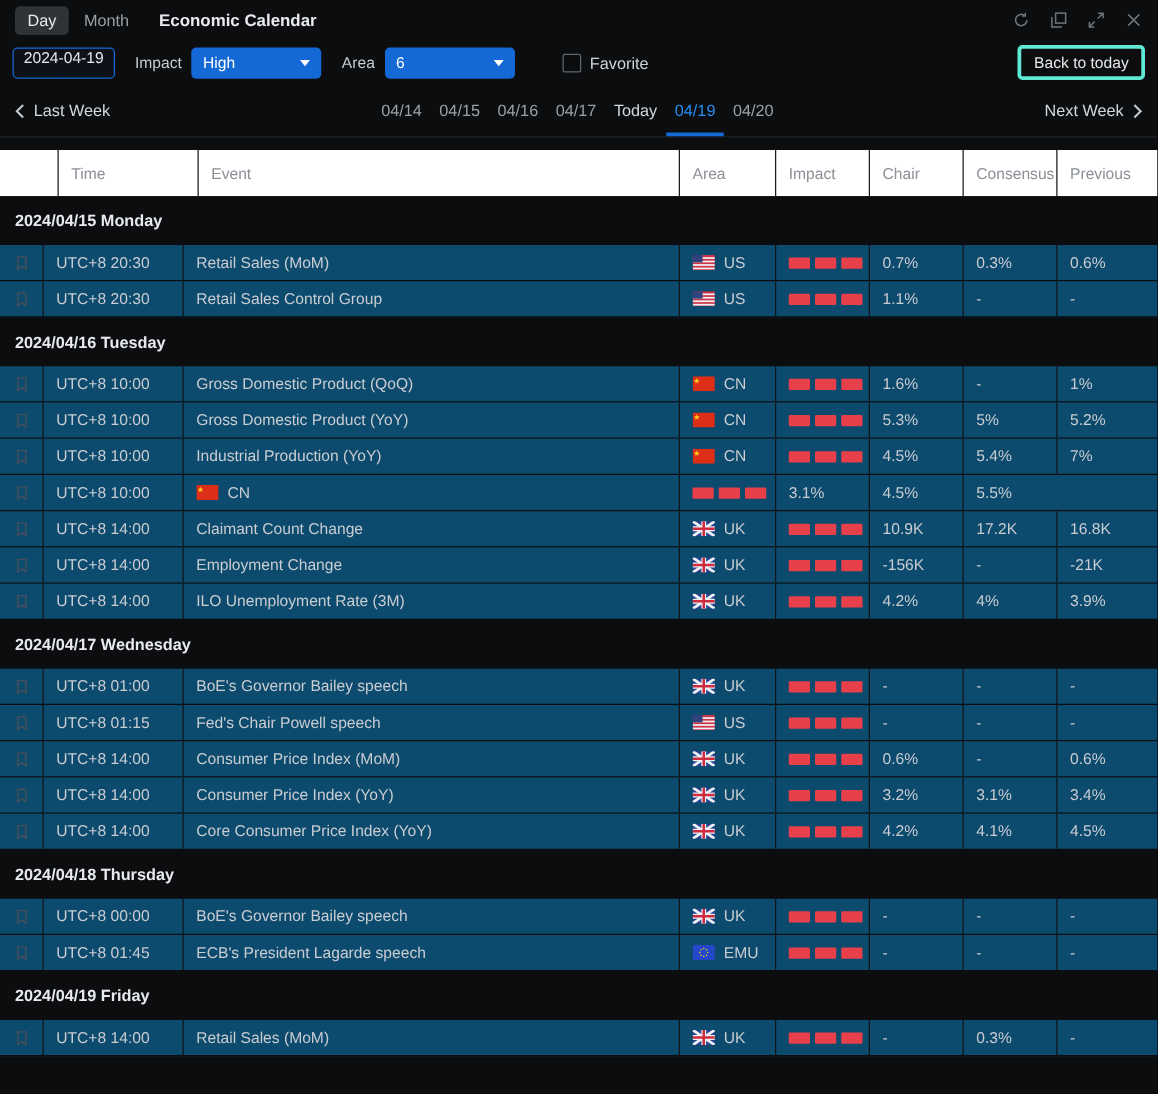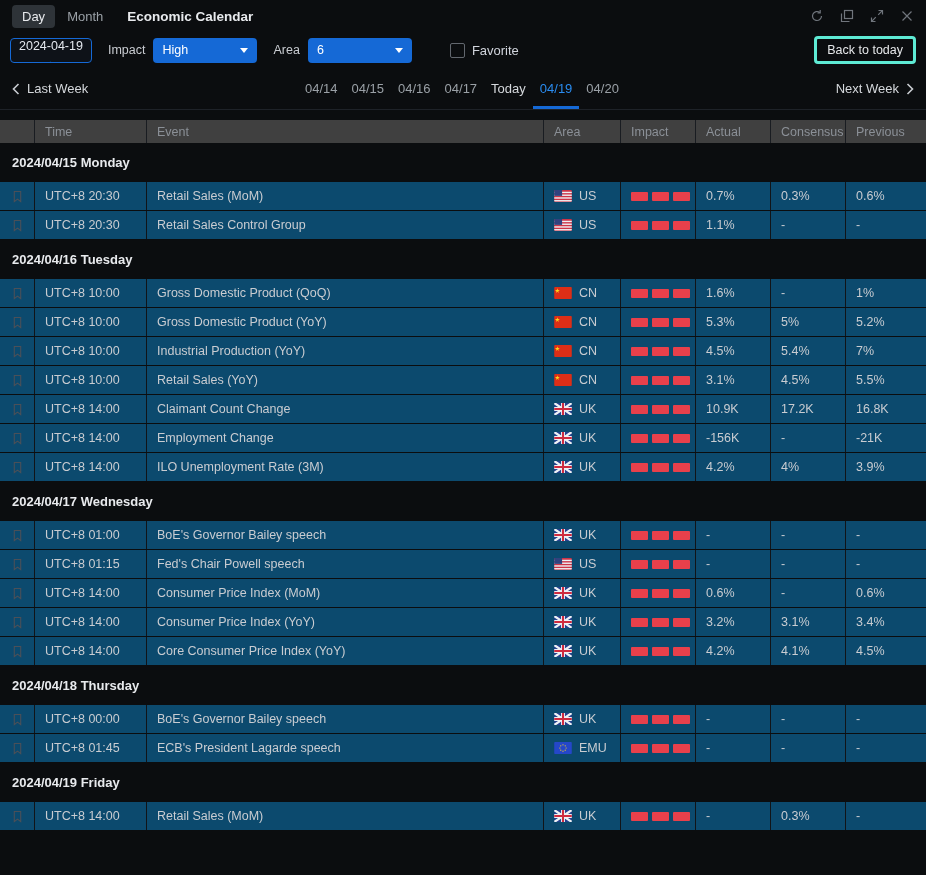--- a/index.html
+++ b/index.html
@@ -36,21 +36,21 @@
   .week-link { display:flex; align-items:center; gap:7px; color:#d5d8dc; font-size:13px; cursor:pointer; }
   .week-link svg { width:8px; height:12px; }
   .days { flex:1; display:flex; justify-content:center; align-self:stretch; align-items:stretch; }
   .day { display:flex; align-items:center; padding:0 7px; color:#9aa0a6; position:relative; cursor:pointer; font-size:13px; }
   .day.today { color:#d5d8dc; }
   .day.selected { color:#2a8cf0; }
   .day.selected::after { content:''; position:absolute; left:0; right:0; bottom:0; height:3px; background:#1569d6; }
 
   
   .grid { display:grid; grid-template-columns:34px 112px 1fr 77px 75px 75px 75px 81px; align-items:center; }
-  .thead { height:23px; background:#404040; color:#8b9097; font-size:12.5px; margin-top:10px; }
+  .thead { height:37px; background:#ffffff; color:#8b9097; font-size:12.5px; margin-top:10px;padding-left:12px; }
   .thead .hcell { padding-left:10px; height:100%; display:flex; align-items:center; }
   .thead .hcell + .hcell { border-left:1px solid #191c21; }
   .group-header { height:39px; display:flex; align-items:center; padding:0 12px;
                   font-weight:bold; color:#e8eaed; font-size:13px; background:#0b0d0f; }
   .row { height:29px; background:#0c4a6e; border-bottom:1px solid #0b0d0f; color:#c9ccd1; font-size:12.5px; cursor:pointer; }
   .row .cell { height:100%; display:flex; align-items:center; padding-left:10px; overflow:hidden; white-space:nowrap; }
   .row .cell + .cell { border-left:1px solid #111418; }
   .c-book { justify-content:center; padding-left:0 !important; }
   .bm { width:11px; height:13px; display:block; }
   .c-area { gap:7px; }
@@ -143,21 +143,21 @@
         </svg>
     </div>
   </div>
 
   <div class="grid thead">
       <div class="hcell c-book"></div>
       <div class="hcell">Time</div>
       <div class="hcell">Event</div>
       <div class="hcell">Area</div>
       <div class="hcell">Impact</div>
-      <div class="hcell">Actual</div>
+      <div class="hcell">Chair</div>
       <div class="hcell">Consensus</div>
       <div class="hcell">Previous</div>
     </div>
   <div>
       <div class="group-header">2024/04/15 Monday</div>
       <div class="grid row">
         <div class="cell c-book">
           <svg class="bm" viewBox="0 0 12 14">
             <path d="M2.5 1.5h7v11L6 9.9l-3.5 2.6z" fill="none" stroke="#4b5058" stroke-width="1.2"></path>
           </svg>
@@ -289,21 +289,20 @@
         <div class="cell c-num">5.4%</div>
         <div class="cell c-num">7%</div>
       </div>
       <div class="grid row">
         <div class="cell c-book">
           <svg class="bm" viewBox="0 0 12 14">
             <path d="M2.5 1.5h7v11L6 9.9l-3.5 2.6z" fill="none" stroke="#4b5058" stroke-width="1.2"></path>
           </svg>
         </div>
         <div class="cell c-time">UTC+8 10:00</div>
-        <div class="cell c-event">Retail Sales (YoY)</div>
         <div class="cell c-area">
           <svg class="flag" viewBox="0 0 19 13">
             <rect width="19" height="13" fill="#dd2e17"></rect>
             <path d="M3.4 1.4l.62 1.9h2L4.4 4.48l.62 1.9L3.4 5.2 1.78 6.38l.62-1.9L.78 3.3h2z" fill="#fcd118"></path>
           </svg>
           <span>CN</span>
         </div>
         <div class="cell c-impact">
           <span class="bar"></span>
           <span class="bar"></span>

